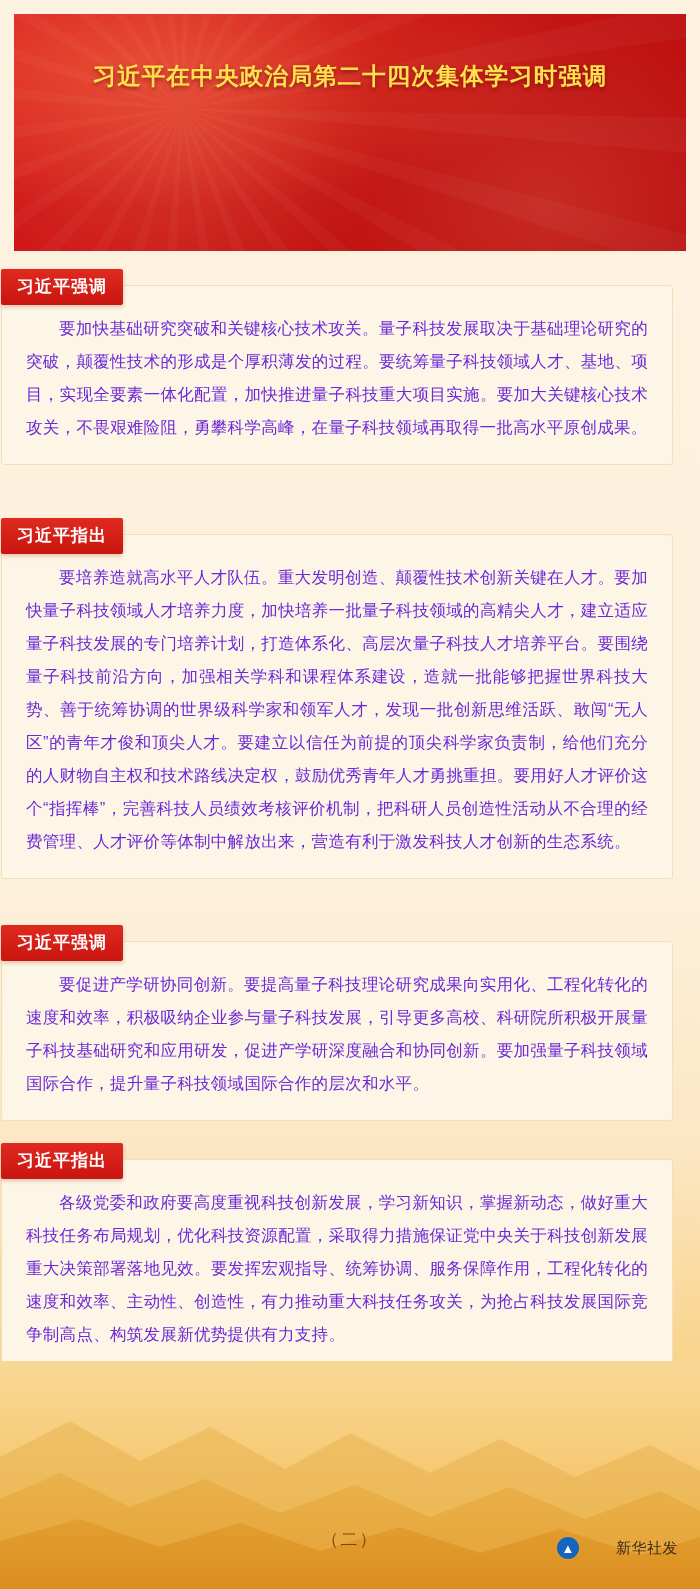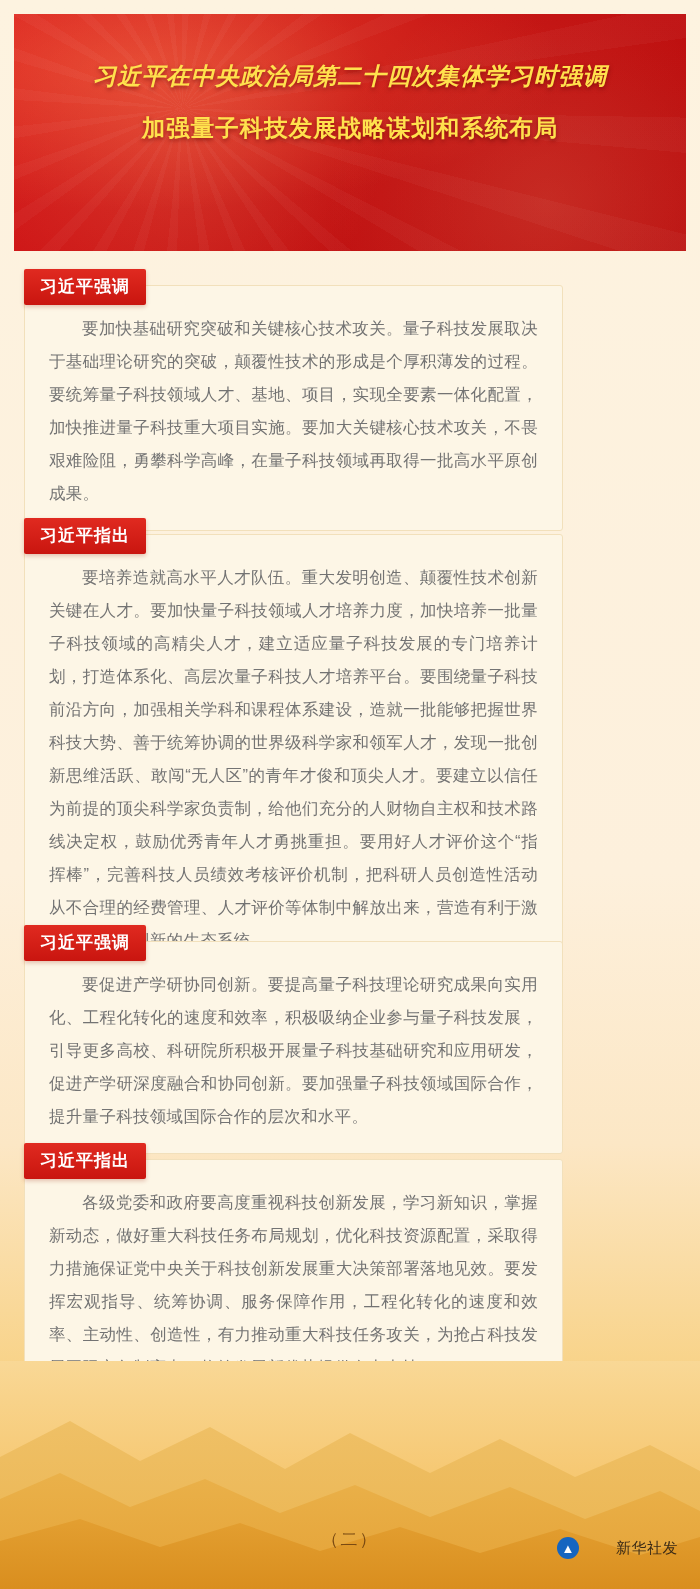--- a/index.html
+++ b/index.html
@@ -66,33 +66,32 @@
     text-align: center;
     color: #ffe14d;
     font-weight: bold;
     letter-spacing: 1px;
     text-shadow: 0 2px 4px rgba(90,0,0,.55);
     z-index: 2;
   }
   .banner h1 {
     font-size: 23.5px;
     line-height: 44px;
-    font-style: italic;
   }
   .banner h2 {
     font-size: 23.5px;
     line-height: 44px;
     margin-top: 8px;
   }
 
   
   .section {
     position: absolute;
-    left: 24px;
-    width: 539px;
+    left: 1px;
+    width: 672px;
     box-sizing: border-box;
   }
   .card {
     position: relative;
     background: #fdf6e6;
     border: 1px solid #f2e0bb;
     border-radius: 3px;
     box-sizing: border-box;
     padding: 26px 24px 20px 24px;
   }
@@ -106,21 +105,21 @@
     font-weight: bold;
     letter-spacing: 1px;
     padding: 6px 16px 7px 16px;
     border-radius: 2px;
     box-shadow: 0 2px 4px rgba(150,30,10,0.25);
     z-index: 3;
     white-space: nowrap;
   }
   .body-text {
     margin: 0;
-    color: #737373;
+    color: #6d28d9;
     font-size: 16.5px;
     line-height: 33px;
     text-align: justify;
     text-indent: 2em;
     letter-spacing: .3px;
   }
 
   
   .footer {
     position: absolute;
@@ -172,21 +171,20 @@
   }
 </style>
 </head>
 <body>
 
 <div id="page">
 
   <div class="banner">
     <div class="rays"></div>
     <h1>习近平在中央政治局第二十四次集体学习时强调</h1>
-    <h2>加强量子科技发展战略谋划和系统布局</h2>
   </div>
 
   <div class="section" style="top:285px;">
     <div class="tag">习近平强调</div>
     <div class="card">
       <p class="body-text">要加快基础研究突破和关键核心技术攻关。量子科技发展取决于基础理论研究的突破，颠覆性技术的形成是个厚积薄发的过程。要统筹量子科技领域人才、基地、项目，实现全要素一体化配置，加快推进量子科技重大项目实施。要加大关键核心技术攻关，不畏艰难险阻，勇攀科学高峰，在量子科技领域再取得一批高水平原创成果。</p>
     </div>
   </div>
 
   <div class="section" style="top:534px;">

